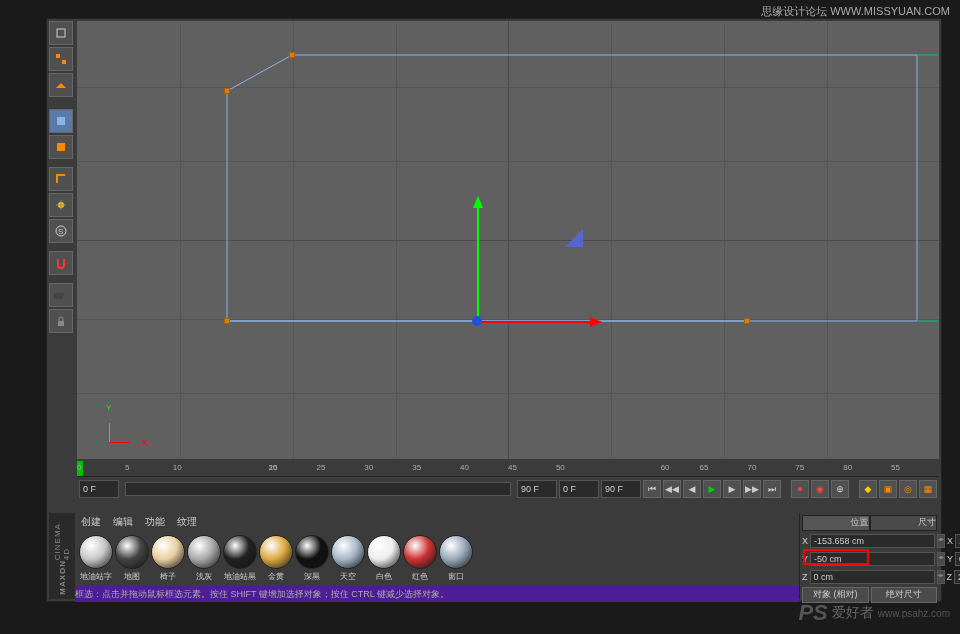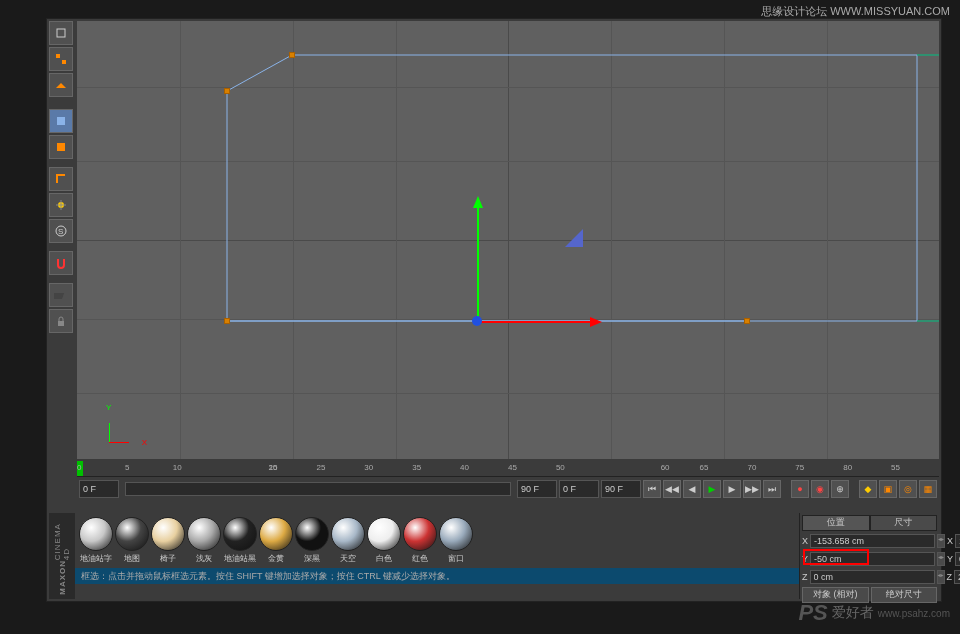--- a/index.html
+++ b/index.html
@@ -52,25 +52,25 @@
 .left-branding { width: 26px; background: #2a2a2a; display: flex; flex-direction: column; justify-content: flex-end; align-items: center; padding-bottom: 4px; }
 .branding-text { writing-mode: vertical-rl; transform: rotate(180deg); color: #888; font-size: 8px; letter-spacing: 1px; }
 
 .material-panel { flex: 1; background: #3b3b3b; }
 .mat-tabs { display: flex; height: 18px; background: #3b3b3b; gap: 12px; padding-left: 6px; align-items: center; }
 .mat-tab { color: #ccc; font-size: 10px; cursor: pointer; }
 .mat-row { display: flex; gap: 2px; padding: 4px; }
 .mat-item { display: flex; flex-direction: column; align-items: center; }
 .mat-sphere { width: 34px; height: 34px; border-radius: 50%; background: radial-gradient(circle at 35% 30%, #fff, #888 40%, #222); border: 1px solid #222; }
 .mat-label { color: #ccc; font-size: 8px; margin-top: 2px; }
-.status-bar { height: 16px; color: #aaa; font-size: 9px; padding: 2px 6px; background: #0c4a6e; }
+.status-bar { height: 16px; color: #aaa; font-size: 9px; padding: 2px 0; background: #4c1d95; }
 
 .coord-panel { width: 140px; background: #3b3b3b; border-left: 1px solid #222; padding: 2px; }
 .coord-tabs { display: flex; height: 16px; }
-.coord-tab { flex: 1; text-align: center; color: #ccc; font-size: 9px; background: #4a4a4a; border: 1px solid #222; }
+.coord-tab { flex: 1; text-align: right; color: #ccc; font-size: 9px; background: #4a4a4a; border: 1px solid #222; }
 .coord-tab:first-child { background: #555; }
 .coord-row { display: flex; align-items: center; height: 16px; gap: 2px; margin-top: 2px; }
 .coord-label { width: 12px; color: #ccc; font-size: 9px; text-align: center; }
 .coord-input { flex: 1; height: 14px; background: #2a2a2a; color: #ccc; border: 1px solid #555; font-size: 9px; padding: 6px 3px; }
 .coord-spin { width: 8px; height: 14px; background: #4a4a4a; border: 1px solid #555; font-size: 6px; color: #888; text-align: center; }
 .coord-bottom-row { display: flex; gap: 2px; margin-top: 2px; }
 .coord-btn { flex: 1; height: 16px; background: #4a4a4a; border: 1px solid #666; color: #ccc; font-size: 9px; text-align: center; }
 .highlight-box { position: absolute; border: 2px solid #ff0000; pointer-events: none; }
 </style>
 </head>
@@ -230,20 +230,26 @@
       <div class="tl-btn auto">▦</div>
     </div>
   </div>
 
   <div class="bottom-area">
     <div class="left-branding">
       <div class="branding-text">CINEMA 4D</div>
       <div class="branding-text" style="font-weight:bold">MAXON</div>
     </div>
     <div class="material-panel">
+      <div class="mat-tabs">
+          <div class="mat-tab">创建</div>
+          <div class="mat-tab">编辑</div>
+          <div class="mat-tab">功能</div>
+          <div class="mat-tab">纹理</div>
+        </div>
       <div class="mat-row">
           <div class="mat-item">
             <div class="mat-sphere" style="background:radial-gradient(circle at 35% 30%, #fff, #c8c8c8 45%, #111)"></div>
             <div class="mat-label">地油站字</div>
           </div>
           <div class="mat-item">
             <div class="mat-sphere" style="background:radial-gradient(circle at 35% 30%, #fff, #444 45%, #111)"></div>
             <div class="mat-label">地图</div>
           </div>
           <div class="mat-item">

